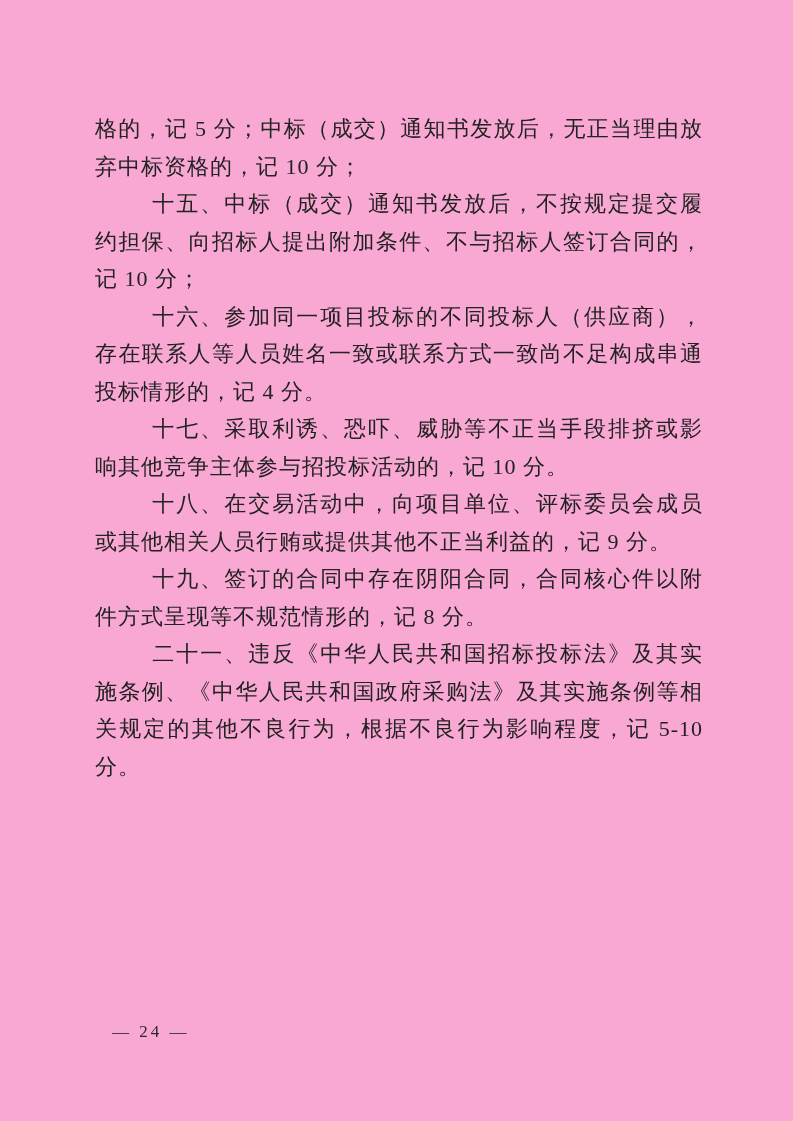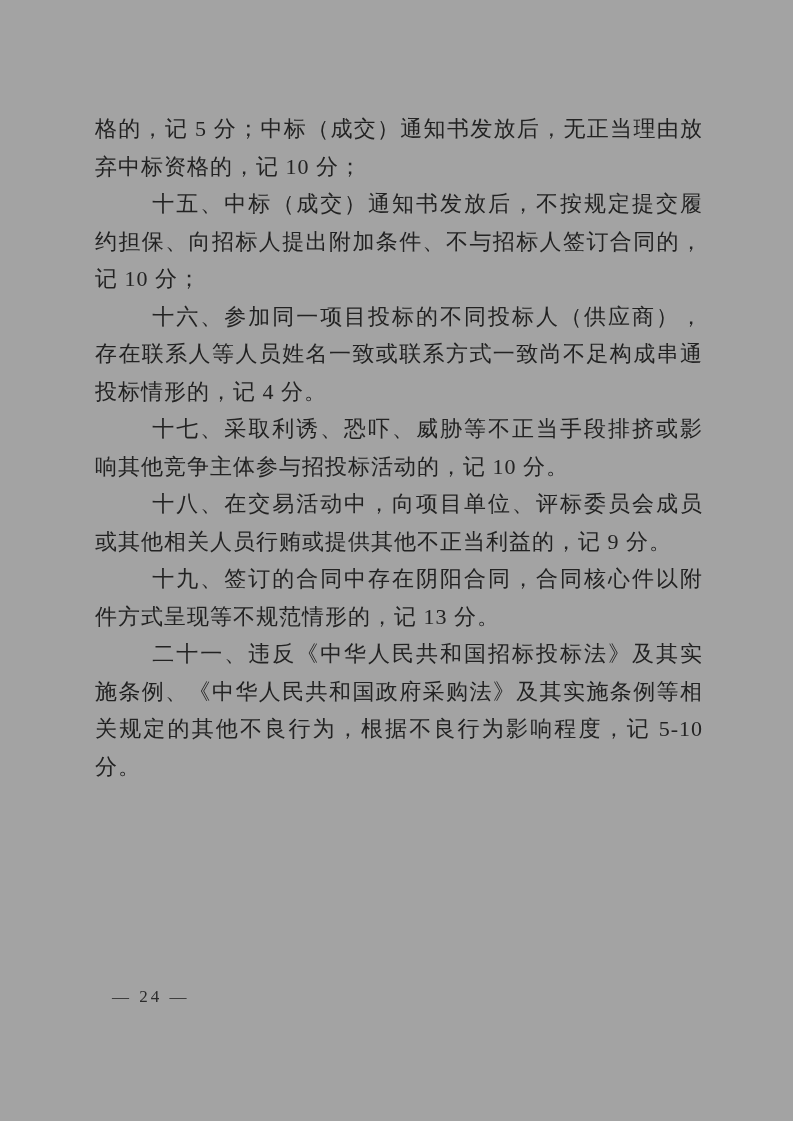--- a/index.html
+++ b/index.html
@@ -5,21 +5,21 @@
   html, body {
     margin: 0;
     padding: 0;
     background: #e8e8e8;
   }
   .page {
     position: relative;
     width: 793px;
     height: 1121px;
     margin: 0 auto;
-    background: #a3a3a3;
+    background: #f9a8d4;
     overflow: hidden;
     font-family: "Liberation Serif", "DejaVu Serif", serif;
     color: #1e1e1e;
   }
   .content {
     position: absolute;
     left: 95px;
     top: 110px;
     width: 608px;
   }
@@ -33,36 +33,36 @@
     text-justify: inter-ideograph;
     color: #222222;
   }
   .content p.indent {
     text-indent: 2.6em;
     font-family: Liberation Serif, serif;
   }
   .footer {
     position: absolute;
     left: 112px;
-    top: 987px;
+    top: 1022px;
     font-size: 17px;
     letter-spacing: 3px;
     color: #2b2b2b;
   }
 </style>
 </head>
 <body>
 
 <div class="page">
 
   <div class="content">
     <p>格的，记 5 分；中标（成交）通知书发放后，无正当理由放弃中标资格的，记 10 分；</p>
     <p class="indent">十五、中标（成交）通知书发放后，不按规定提交履约担保、向招标人提出附加条件、不与招标人签订合同的，记 10 分；</p>
     <p class="indent">十六、参加同一项目投标的不同投标人（供应商），存在联系人等人员姓名一致或联系方式一致尚不足构成串通投标情形的，记 4 分。</p>
     <p class="indent">十七、采取利诱、恐吓、威胁等不正当手段排挤或影响其他竞争主体参与招投标活动的，记 10 分。</p>
     <p class="indent">十八、在交易活动中，向项目单位、评标委员会成员或其他相关人员行贿或提供其他不正当利益的，记 9 分。</p>
-    <p class="indent">十九、签订的合同中存在阴阳合同，合同核心件以附件方式呈现等不规范情形的，记 13 分。</p>
+    <p class="indent">十九、签订的合同中存在阴阳合同，合同核心件以附件方式呈现等不规范情形的，记 8 分。</p>
     <p class="indent">二十一、违反《中华人民共和国招标投标法》及其实施条例、《中华人民共和国政府采购法》及其实施条例等相关规定的其他不良行为，根据不良行为影响程度，记 5-10 分。</p>
   </div>
 
   <div class="footer">— 24 —</div>
 
 </div>
 
 </body></html>

